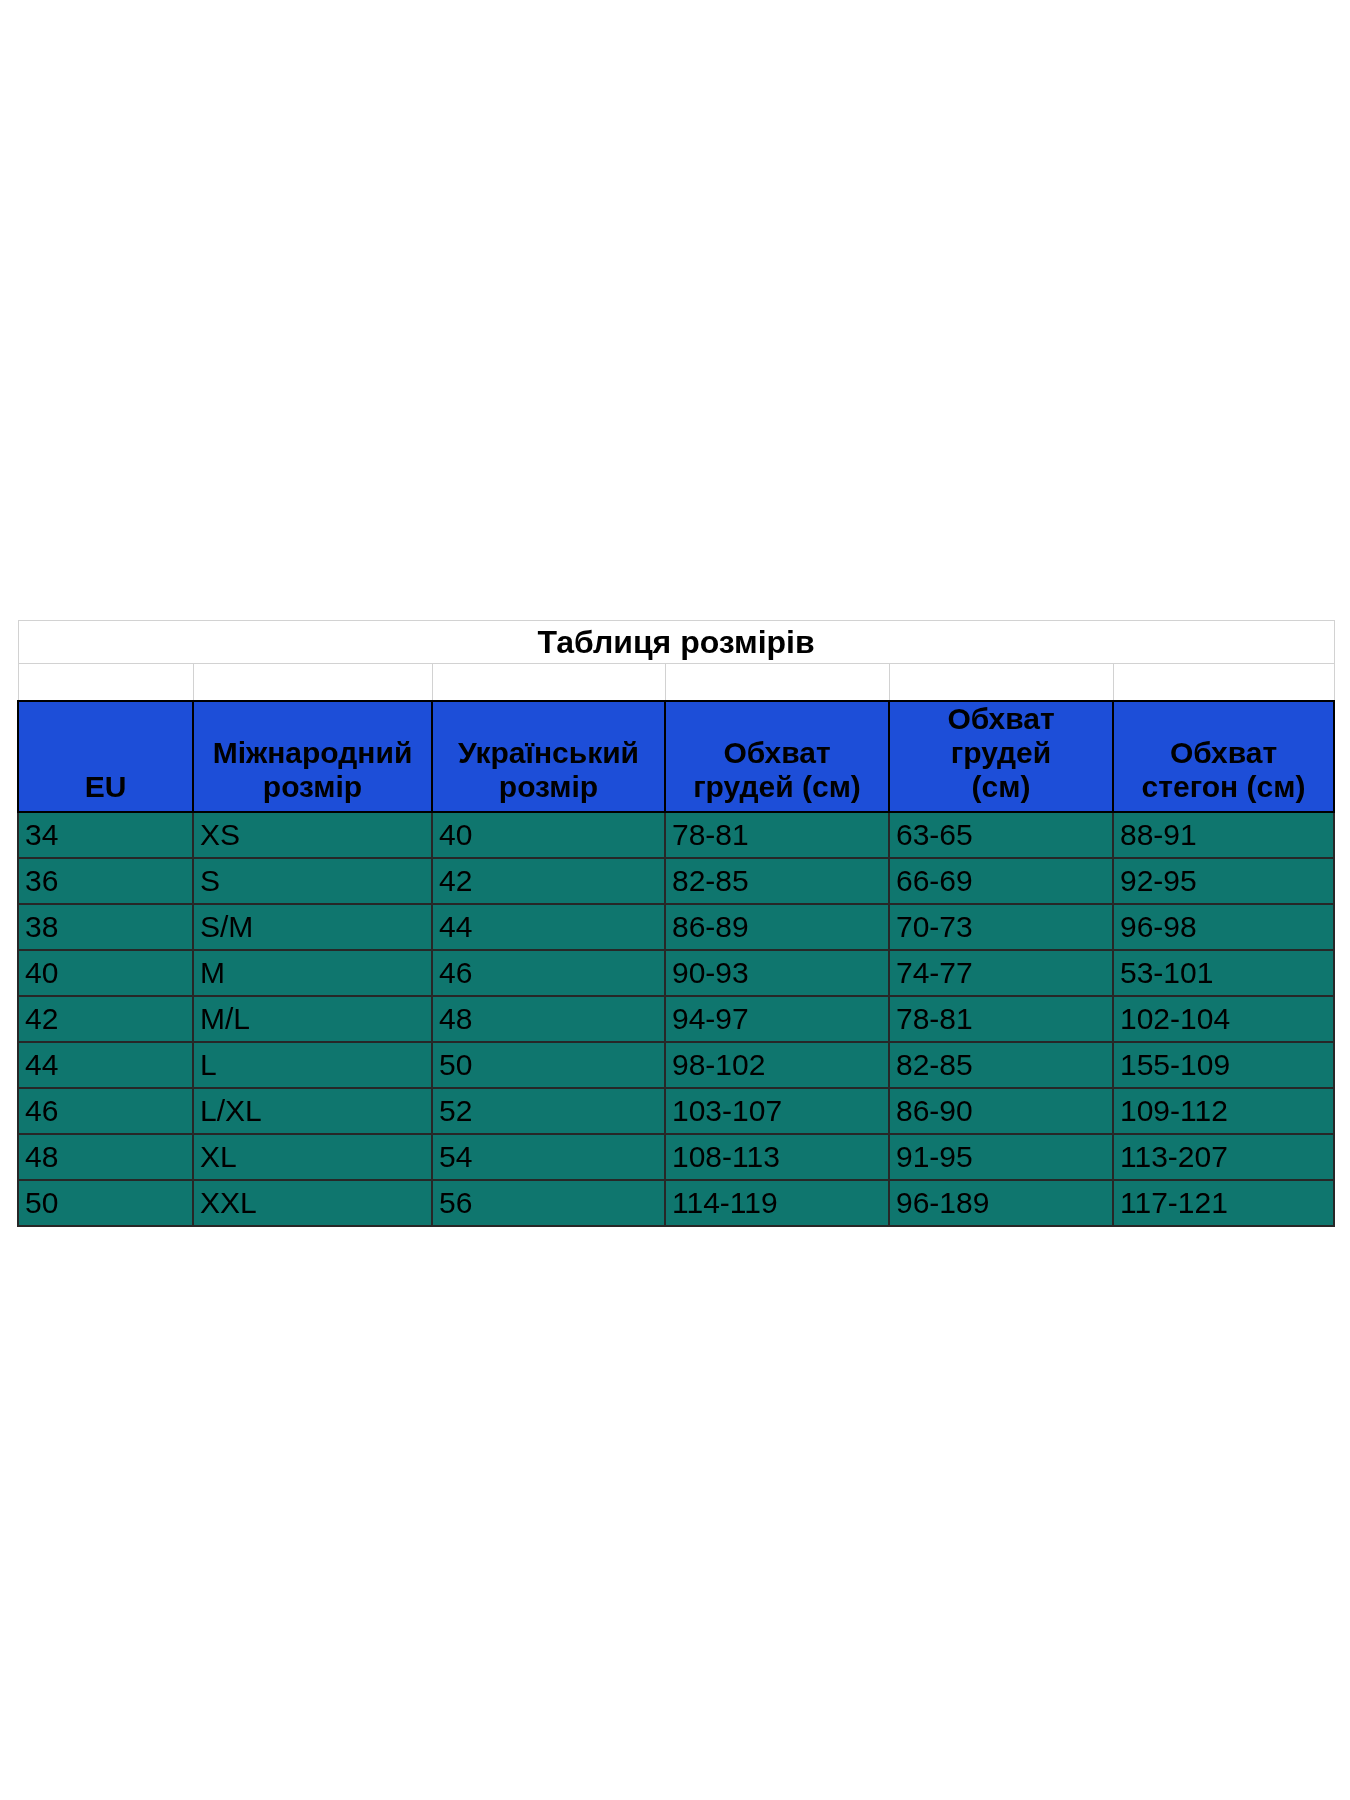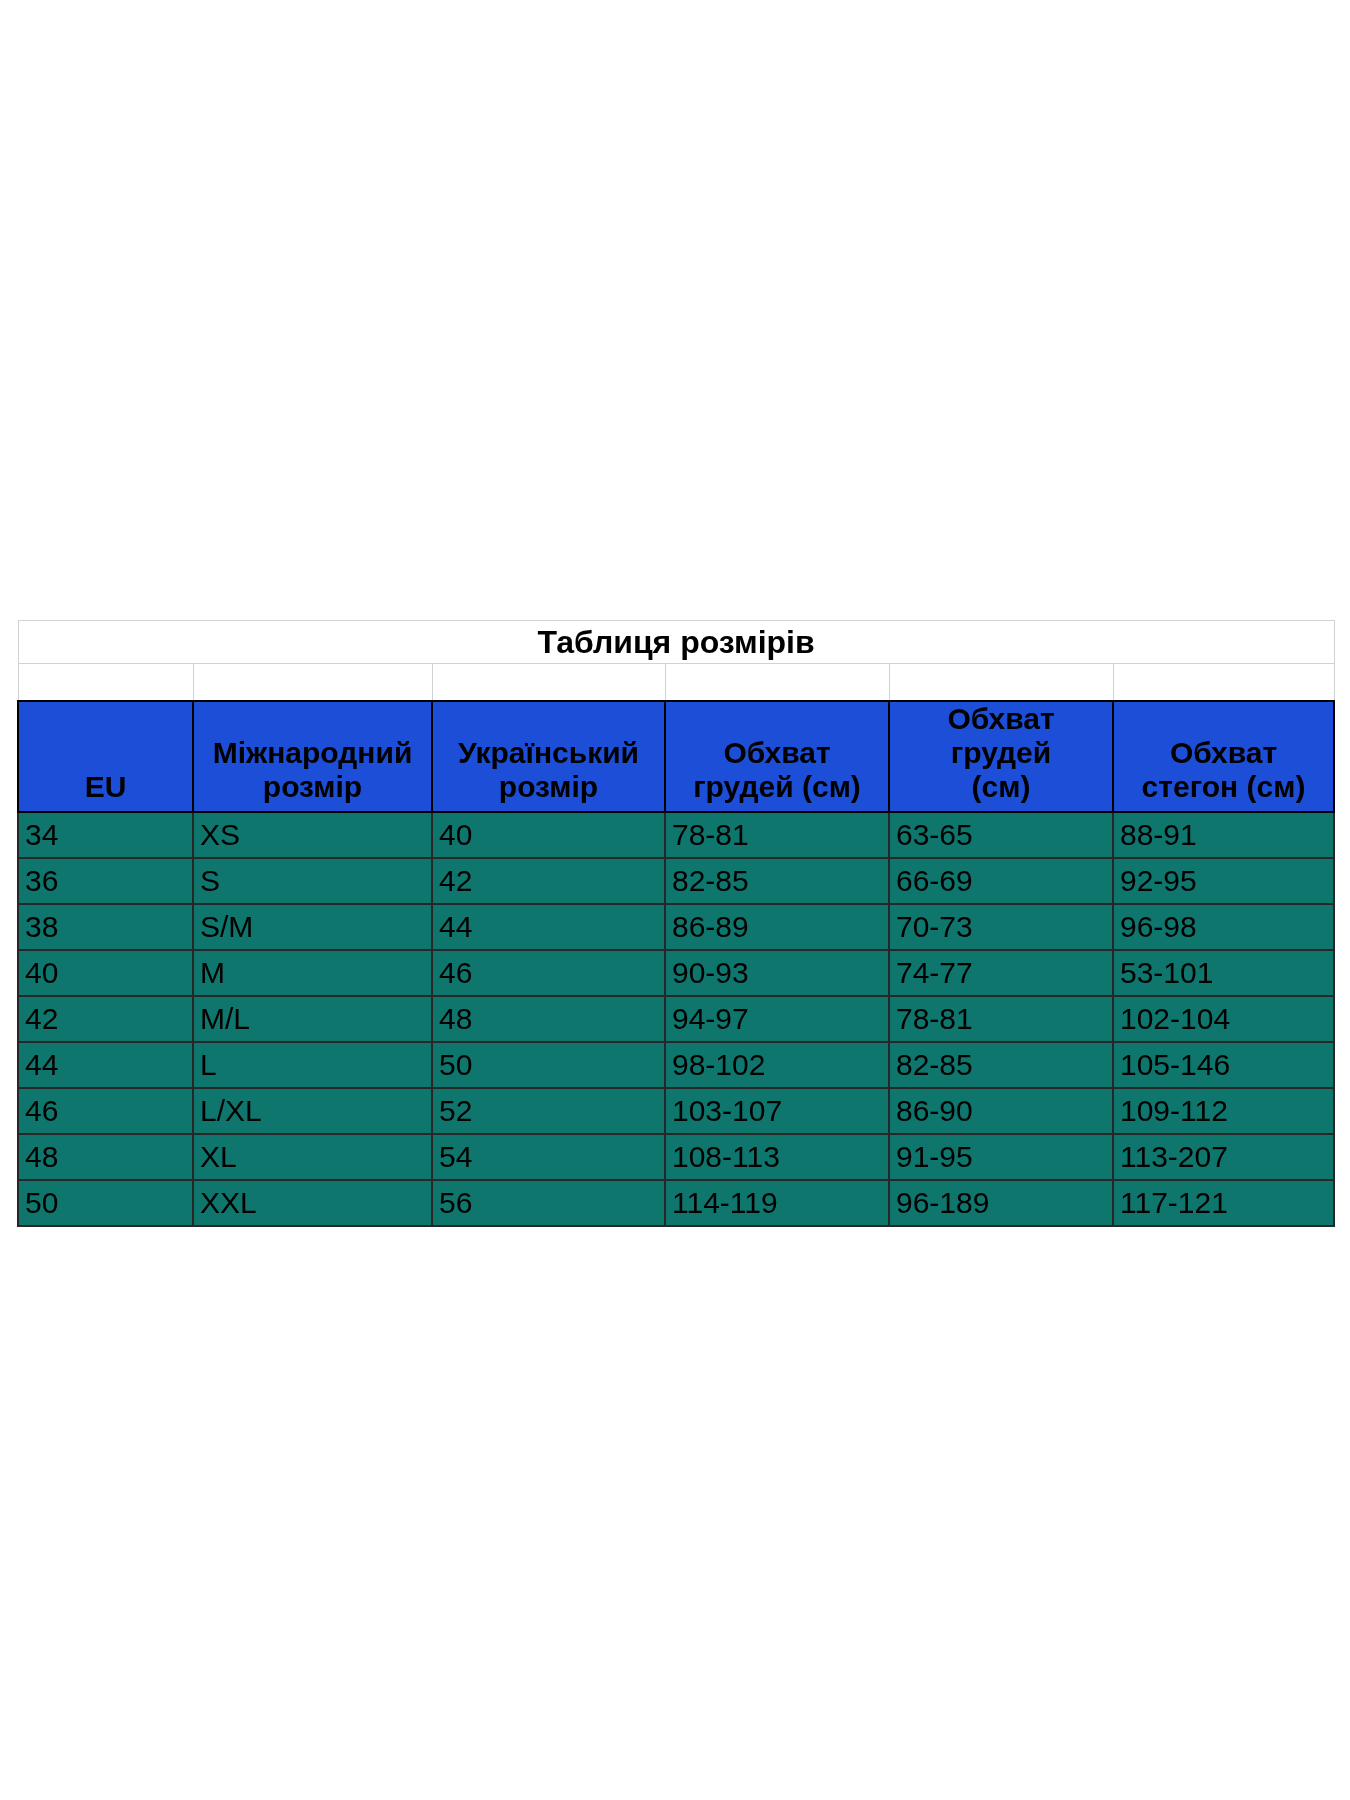--- a/index.html
+++ b/index.html
@@ -149,21 +149,21 @@
           <td>94-97</td>
           <td>78-81</td>
           <td>102-104</td>
         </tr>
         <tr>
           <td>44</td>
           <td>L</td>
           <td>50</td>
           <td>98-102</td>
           <td>82-85</td>
-          <td>105-146</td>
+          <td>155-109</td>
         </tr>
         <tr>
           <td>46</td>
           <td>L/XL</td>
           <td>52</td>
           <td>103-107</td>
           <td>86-90</td>
           <td>109-112</td>
         </tr>
         <tr>

